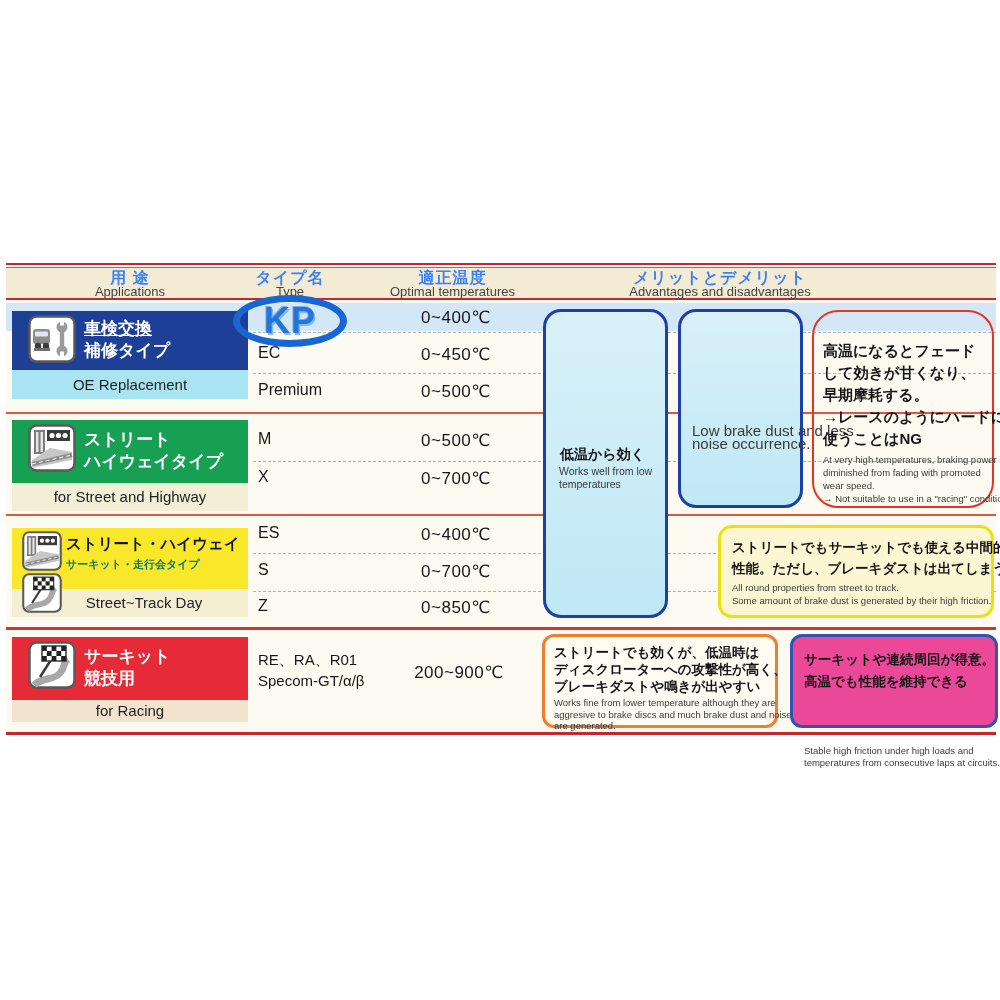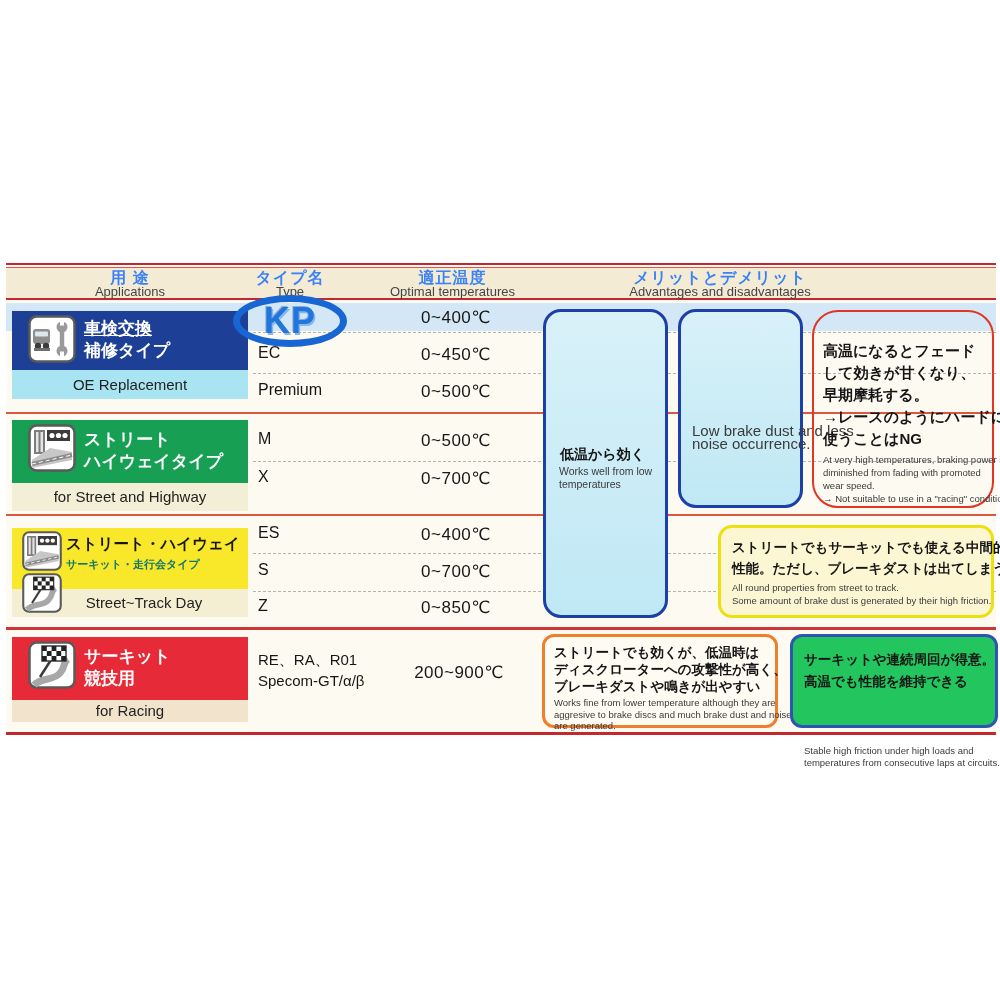--- a/index.html
+++ b/index.html
@@ -120,21 +120,21 @@
       <div>ディスクローターへの攻撃性が高く、</div>
       <div>ブレーキダストや鳴きが出やすい</div>
     </div>
     <div class="abs note-en" style="left:9px;top:60px;font-size:9.5px;line-height:11.5px;">
       <div>Works fine from lower temperature although they are</div>
       <div>aggresive to brake discs and much brake dust and noises</div>
       <div>are generated.</div>
     </div>
   </div>
 
-  <div class="abs note" style="left:790px;top:634px;width:208px;height:94px;border-width:3px;border-color:#2e55b4;border-radius:12px;background:#22c55e;">
+  <div class="abs note" style="left:790px;top:634px;width:208px;height:94px;border-width:3px;border-color:#2e55b4;border-radius:12px;background:#ec4899;">
     <div class="abs note-jp" style="left:11px;top:12px;font-size:13.5px;line-height:22px;">
       <div>サーキットや連続周回が得意。</div>
       <div>高温でも性能を維持できる</div>
     </div>
     <div class="abs note-en" style="left:11px;top:60px;font-size:9.5px;line-height:12px;margin-top:48px;">
       <div>Stable high friction under high loads and</div>
       <div>temperatures from consecutive laps at circuits.</div>
     </div>
   </div>
 

